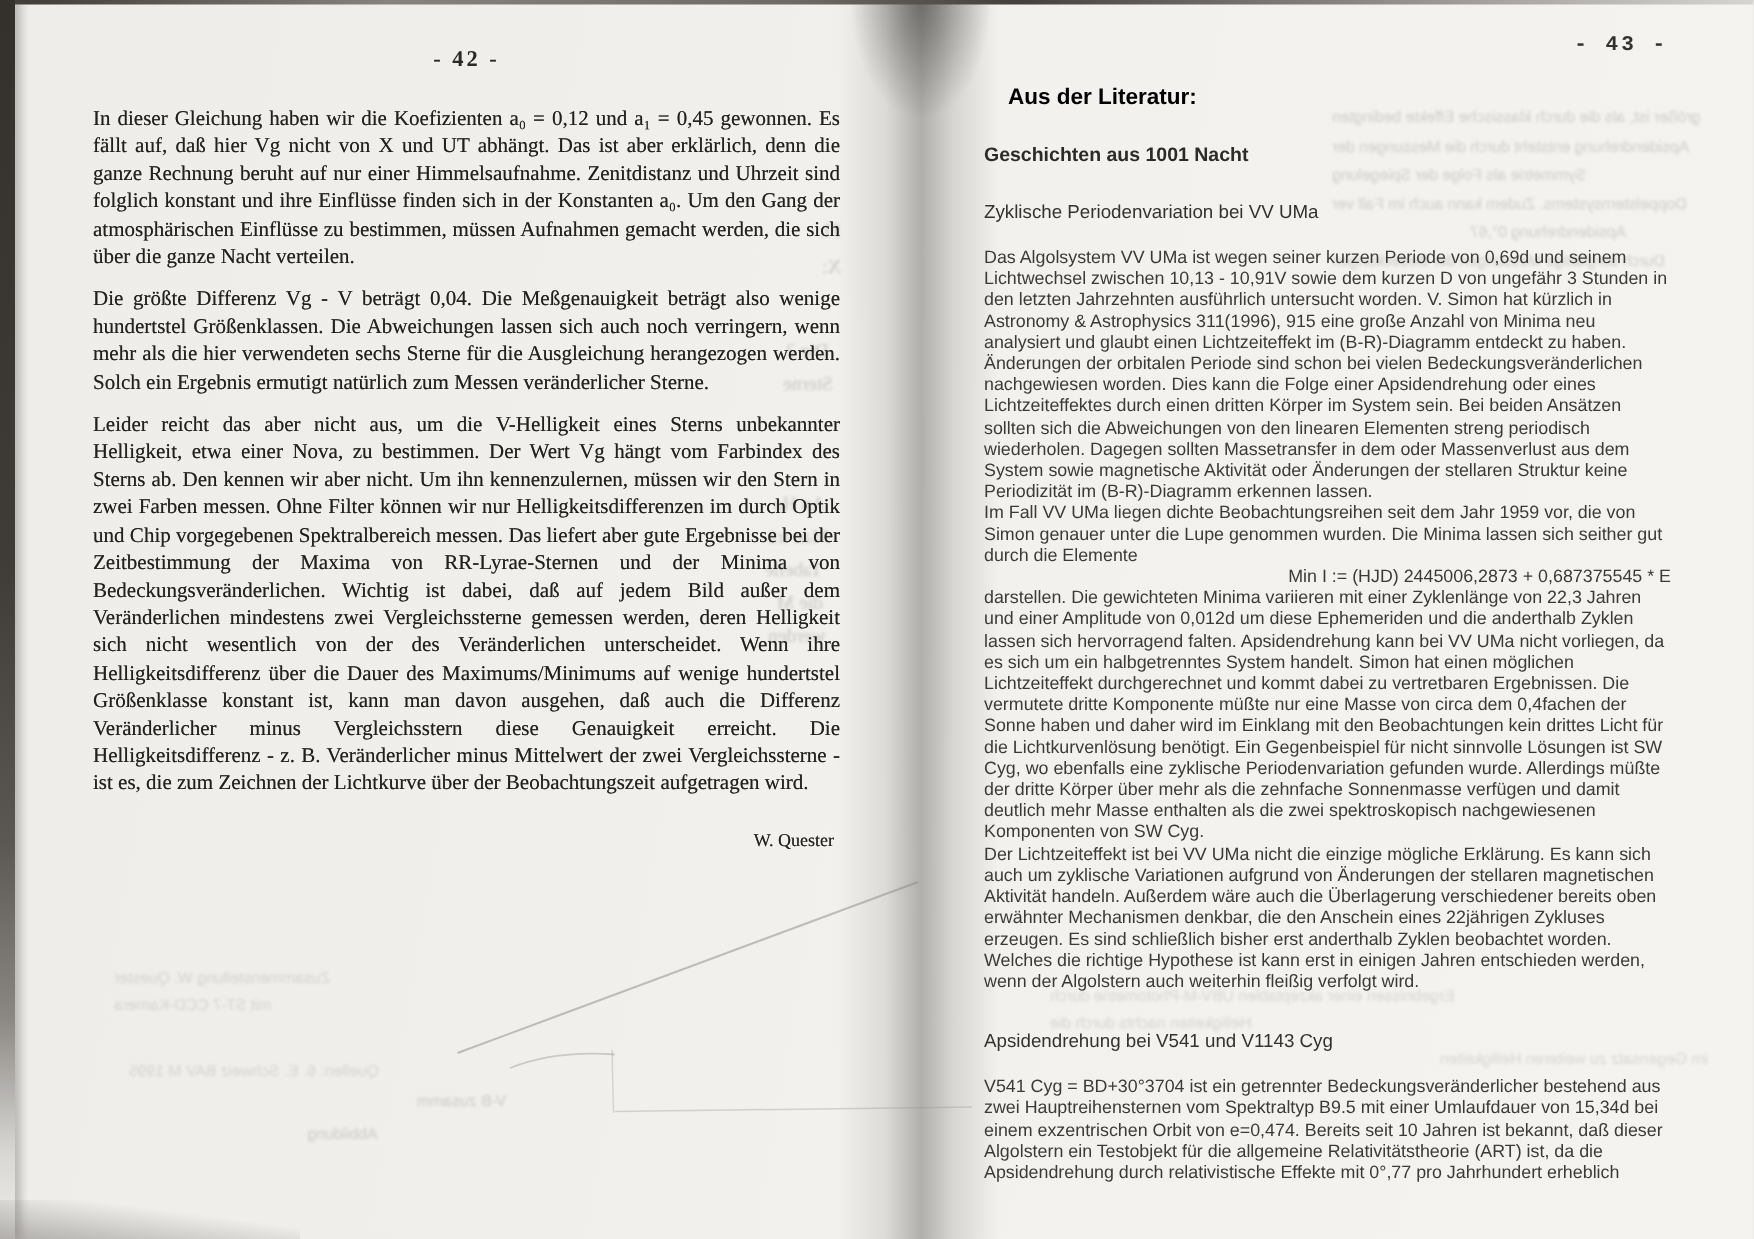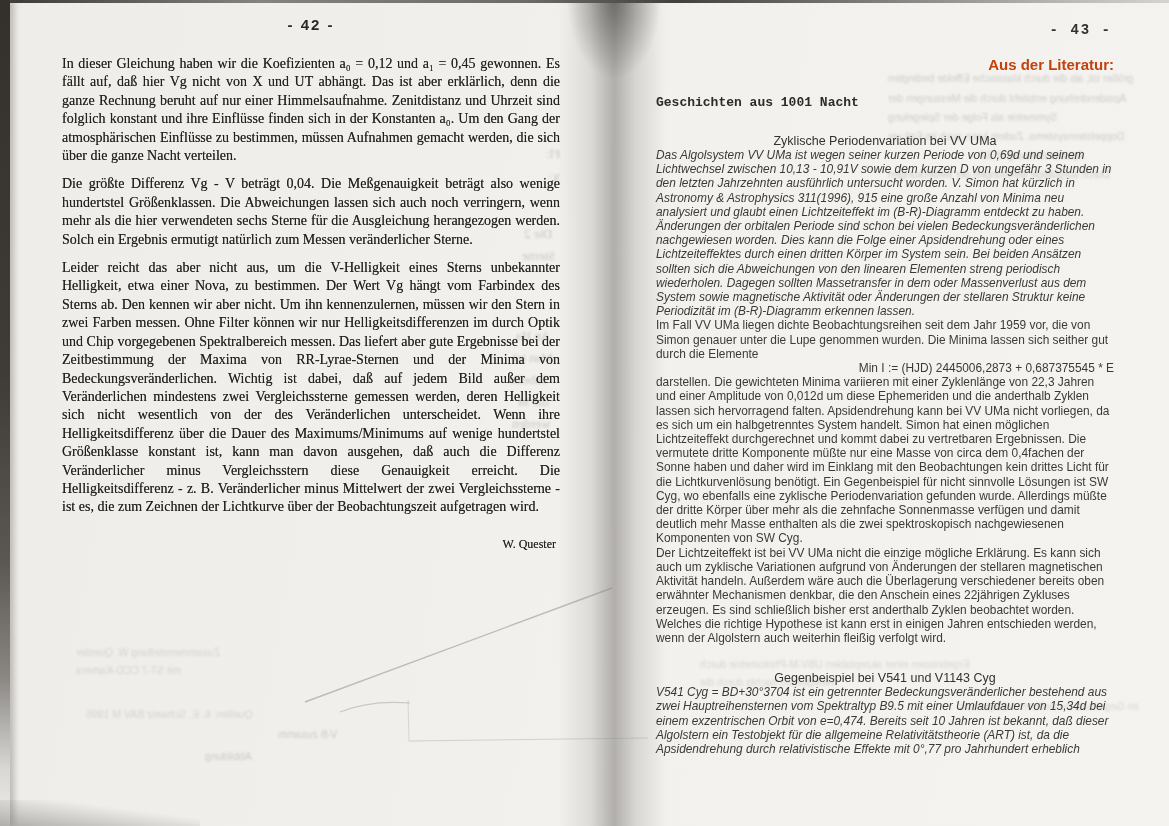--- a/index.html
+++ b/index.html
@@ -19,38 +19,38 @@
   .corner-bl{position:absolute;left:0;bottom:0;width:200px;height:26px;
     background:linear-gradient(to top right,rgba(125,122,118,0.55),rgba(125,122,118,0) 65%);}
   
   .gutter{position:absolute;top:0;left:558px;width:108px;height:100%;
     background:linear-gradient(to right,rgba(108,105,101,0) 0%,rgba(108,105,101,0.16) 30%,rgba(86,83,80,0.42) 52%,rgba(108,105,101,0.20) 72%,rgba(108,105,101,0) 100%);}
   .gutter-top{position:absolute;top:0;left:568px;width:92px;height:78px;
     background:radial-gradient(ellipse at 50% 0%,rgba(55,53,50,0.55),rgba(55,53,50,0) 72%);}
 
   
   .page-left{position:absolute;left:62px;top:16px;width:498px;color:#23211e;}
-  .pl-num{text-align:center;font-family:Liberation Sans, sans-serif;
-    font-weight:bold;font-size:15px;letter-spacing:2px;margin:0 0 22px 0;color:#2b2926;}
+  .pl-num{text-align:center;font-family:Liberation Serif, serif;
+    font-weight:bold;font-size:15px;letter-spacing:2px;margin:16px 0 22px 0;color:#2b2926;}
   .page-left p.body{font-size:14px;line-height:18.4px;text-align:justify;margin:0 0 10px 0;
     text-shadow:0 0 .35px rgba(35,33,30,.65);}
   .page-left .sig{text-align:right;font-size:12px;margin-top:20px;padding-right:4px;
     text-shadow:0 0 .35px rgba(35,33,30,.65);}
   .it{}
 
   
   .page-right{position:absolute;left:656px;top:20px;width:458px;
     font-family:"Liberation Sans", sans-serif;color:#3b3a37;}
   .pr-num{text-align:right;font-family:"Liberation Mono","DejaVu Sans Mono",monospace;
     font-weight:bold;font-size:14px;letter-spacing:2px;margin:2px;color:#33322f;}
-  .rubric{font-size:15px;font-weight:bold;margin:18px 0 0 16px;color:#c2410c;text-align:right;}
-  .col-title{font-size:13px;font-weight:bold;margin:22px 0 0 0;color:#2c2b28;font-family:Liberation Mono, monospace;}
-  .art-title{font-size:12.5px;text-align:center;margin:24px 0 0 0;color:#33322f;}
+  .rubric{font-size:15px;font-weight:bold;margin:18px 0 0 16px;color:#000000;}
+  .col-title{font-size:13px;font-weight:bold;margin:22px 0 0 0;color:#2c2b28;}
+  .art-title{font-size:12.5px;margin:24px 0 0 0;color:#33322f;}
   .page-right p.block{font-size:11.9px;line-height:14.2px;margin:0;}
-  .page-right p.first{margin-top:0;font-style:italic;}
+  .page-right p.first{margin-top:16px;}
   .formula{font-size:11.9px;line-height:14.2px;text-align:right;margin:0;}
   .art2-title{margin-top:26px;}
 
   
   .ghost{position:absolute;white-space:nowrap;transform:scaleX(-1);
     color:rgba(104,102,98,0.55);filter:blur(1.05px);pointer-events:none;}
   .g-serif{font-family:"Liberation Serif",serif;font-size:13px;opacity:.55;}
   .g-sans{font-family:"Liberation Sans",sans-serif;font-size:10.5px;opacity:.5;}
   .g-soft{opacity:.38;}
   .ghost-svg{position:absolute;inset:0;pointer-events:none;}
@@ -110,15 +110,15 @@
   <p class="rubric">Aus der Literatur:</p>
   <p class="col-title">Geschichten aus 1001 Nacht</p>
 
   <p class="art-title">Zyklische Periodenvariation bei VV UMa</p>
   <p class="block first">Das Algolsystem VV UMa ist wegen seiner kurzen Periode von 0,69d und seinem Lichtwechsel zwischen 10,13 - 10,91V sowie dem kurzen D von ungefähr 3 Stunden in den letzten Jahrzehnten ausführlich untersucht worden. V. Simon hat kürzlich in Astronomy &amp; Astrophysics 311(1996), 915 eine große Anzahl von Minima neu analysiert und glaubt einen Lichtzeiteffekt im (B-R)-Diagramm entdeckt zu haben. Änderungen der orbitalen Periode sind schon bei vielen Bedeckungsveränderlichen nachgewiesen worden. Dies kann die Folge einer Apsidendrehung oder eines Lichtzeiteffektes durch einen dritten Körper im System sein. Bei beiden Ansätzen sollten sich die Abweichungen von den linearen Elementen streng periodisch wiederholen. Dagegen sollten Massetransfer in dem oder Massenverlust aus dem System sowie magnetische Aktivität oder Änderungen der stellaren Struktur keine Periodizität im (B-R)-Diagramm erkennen lassen.</p>
   <p class="block">Im Fall VV UMa liegen dichte Beobachtungsreihen seit dem Jahr 1959 vor, die von Simon genauer unter die Lupe genommen wurden. Die Minima lassen sich seither gut durch die Elemente</p>
   <p class="formula">Min I := (HJD) 2445006,2873 + 0,687375545 * E</p>
   <p class="block">darstellen. Die gewichteten Minima variieren mit einer Zyklenlänge von 22,3 Jahren und einer Amplitude von 0,012d um diese Ephemeriden und die anderthalb Zyklen lassen sich hervorragend falten. Apsidendrehung kann bei VV UMa nicht vorliegen, da es sich um ein halbgetrenntes System handelt. Simon hat einen möglichen Lichtzeiteffekt durchgerechnet und kommt dabei zu vertretbaren Ergebnissen. Die vermutete dritte Komponente müßte nur eine Masse von circa dem 0,4fachen der Sonne haben und daher wird im Einklang mit den Beobachtungen kein drittes Licht für die Lichtkurvenlösung benötigt. Ein Gegenbeispiel für nicht sinnvolle Lösungen ist SW Cyg, wo ebenfalls eine zyklische Periodenvariation gefunden wurde. Allerdings müßte der dritte Körper über mehr als die zehnfache Sonnenmasse verfügen und damit deutlich mehr Masse enthalten als die zwei spektroskopisch nachgewiesenen Komponenten von SW Cyg.</p>
   <p class="block">Der Lichtzeiteffekt ist bei VV UMa nicht die einzige mögliche Erklärung. Es kann sich auch um zyklische Variationen aufgrund von Änderungen der stellaren magnetischen Aktivität handeln. Außerdem wäre auch die Überlagerung verschiedener bereits oben erwähnter Mechanismen denkbar, die den Anschein eines 22jährigen Zykluses erzeugen. Es sind schließlich bisher erst anderthalb Zyklen beobachtet worden. Welches die richtige Hypothese ist kann erst in einigen Jahren entschieden werden, wenn der Algolstern auch weiterhin fleißig verfolgt wird.</p>
 
-  <p class="art-title art2-title">Gegenbeispiel bei V541 und V1143 Cyg</p>
+  <p class="art-title art2-title">Apsidendrehung bei V541 und V1143 Cyg</p>
   <p class="block first">V541 Cyg = BD+30°3704 ist ein getrennter Bedeckungsveränderlicher bestehend aus zwei Hauptreihensternen vom Spektraltyp B9.5 mit einer Umlaufdauer von 15,34d bei einem exzentrischen Orbit von e=0,474. Bereits seit 10 Jahren ist bekannt, daß dieser Algolstern ein Testobjekt für die allgemeine Relativitätstheorie (ART) ist, da die Apsidendrehung durch relativistische Effekte mit 0°,77 pro Jahrhundert erheblich</p>
 </div>
 
 </body></html>

